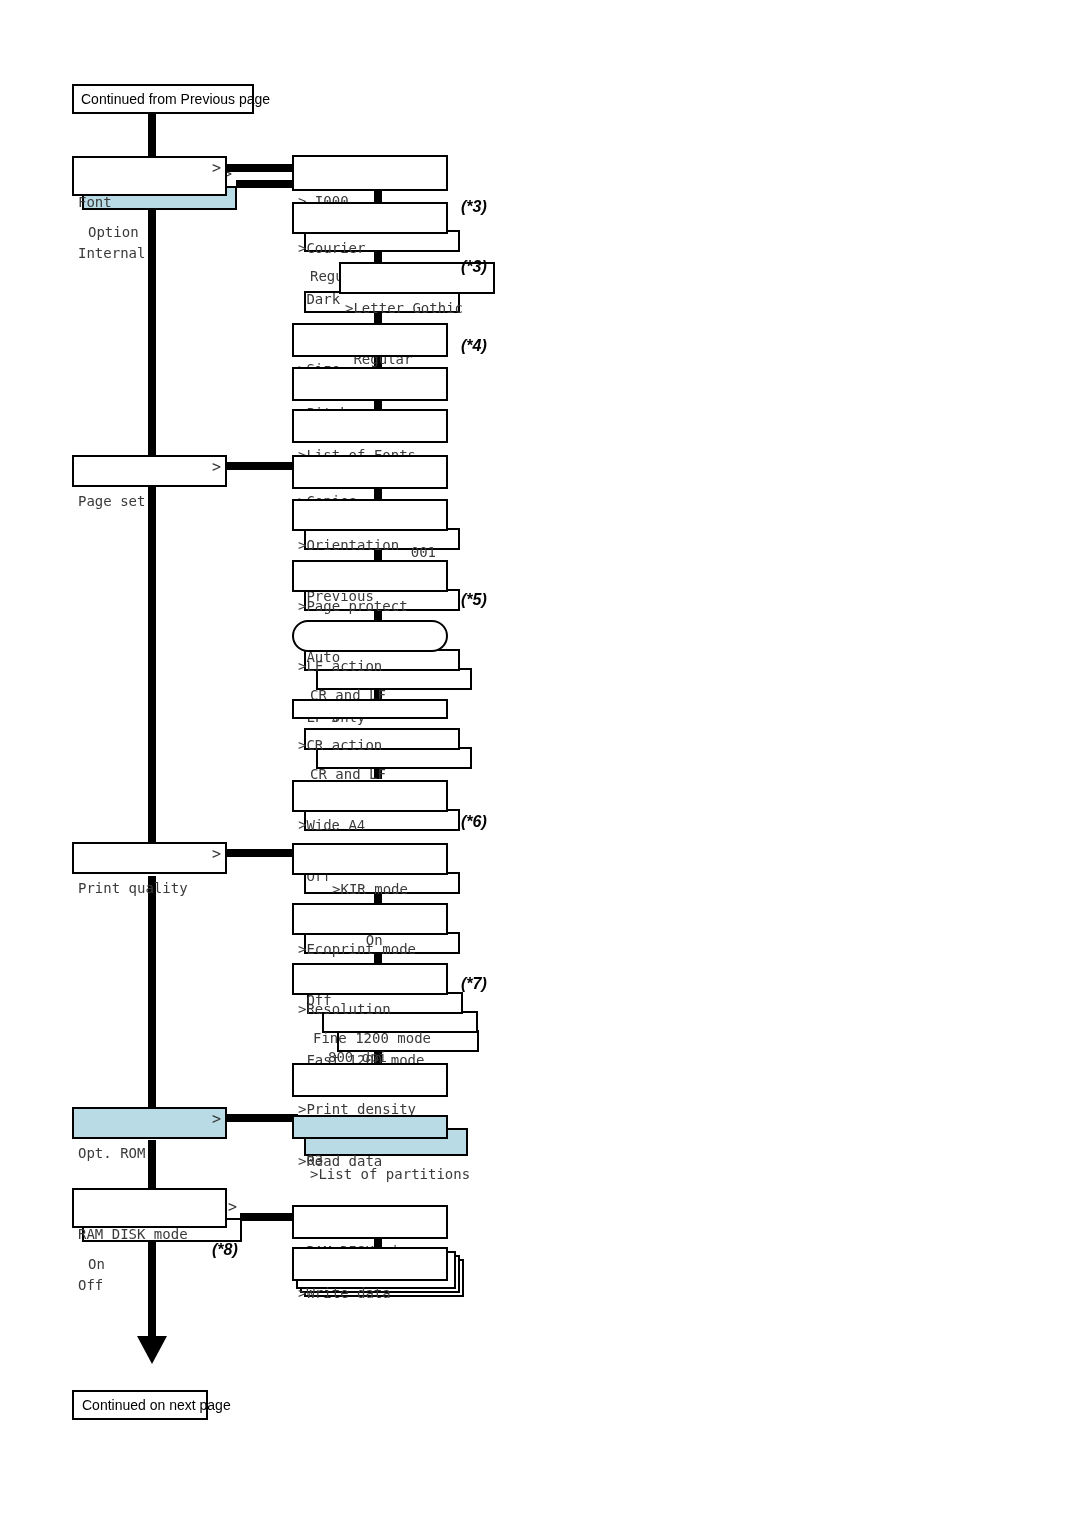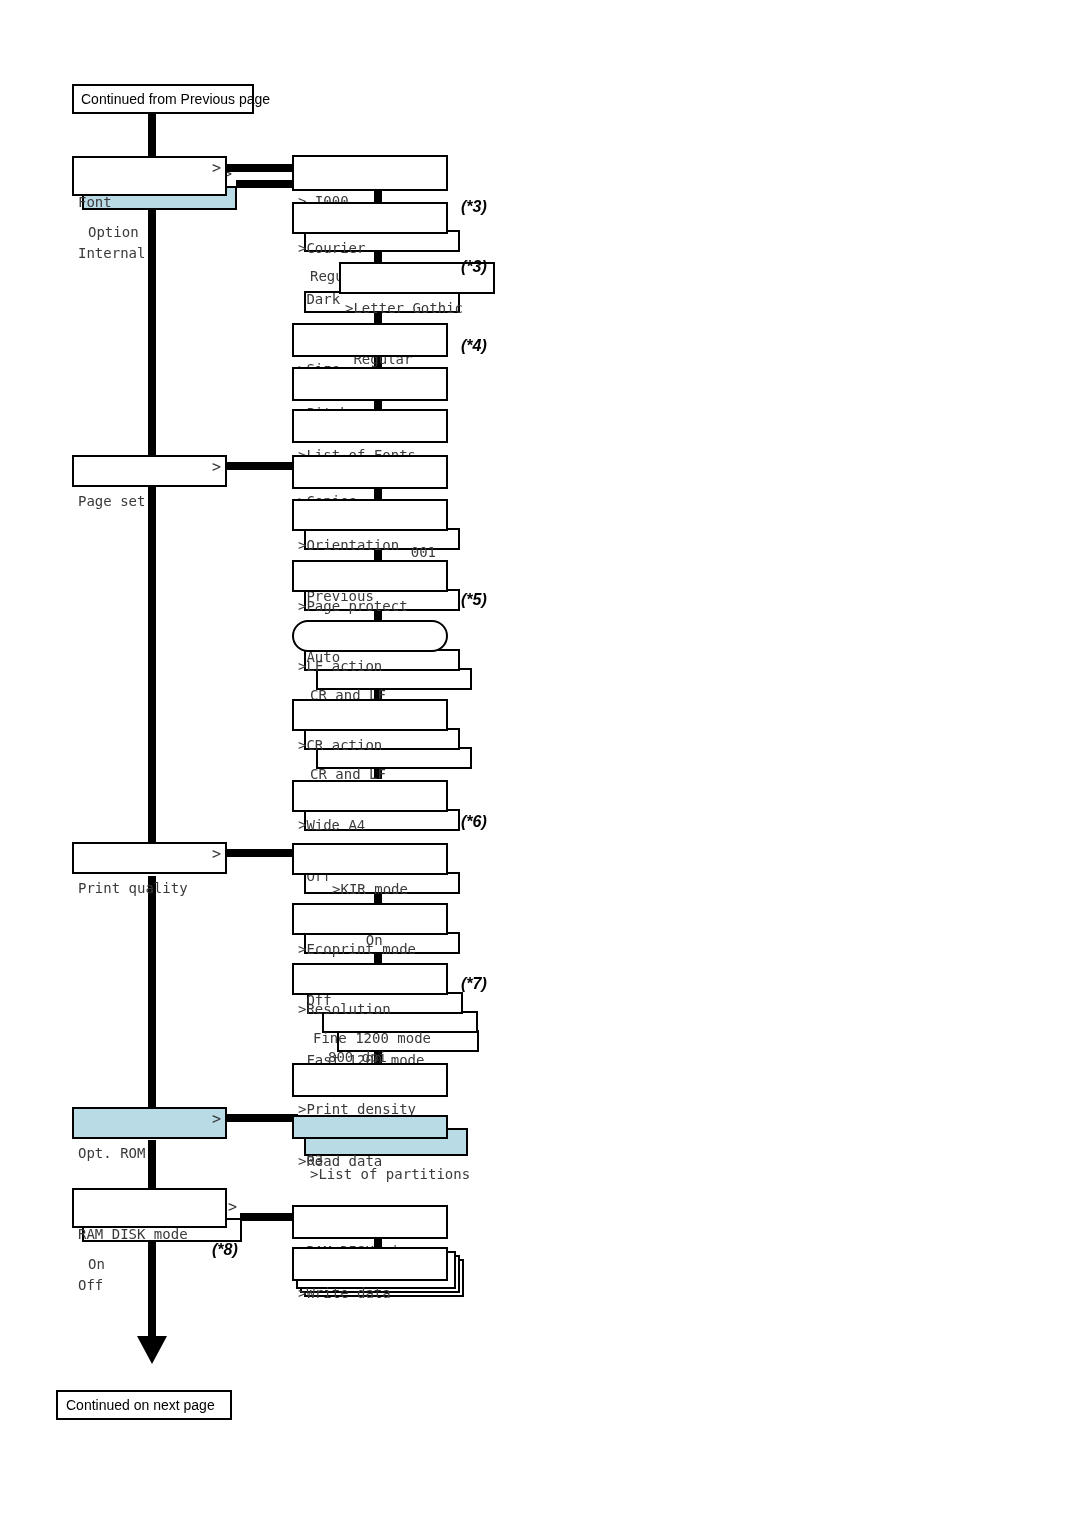--- a/index.html
+++ b/index.html
@@ -62,21 +62,21 @@
   <div class="vline" style="left:148px;top:485px;height:368px;"></div>
   <div class="vline" style="left:148px;top:876px;height:232px;"></div>
   <div class="vline" style="left:148px;top:1140px;height:50px;"></div>
   <div class="vline" style="left:148px;top:1240px;height:96px;"></div>
   <div class="arrowhead" style="left:137px;top:1336px;"></div>
 
   <div class="plain" style="left:72px;top:84px;width:182px;">
     <span>Continued from Previous page</span>
   </div>
 
-  <div class="plain" style="left:56px;top:1390px;width:176px;padding-left:8px;">
+  <div class="plain" style="left:72px;top:1390px;width:136px;padding-left:8px;">
     <span>Continued on next page</span>
   </div>
 
   <div class="lcd hl" style="left:82px;top:186px;width:155px;height:24px;z-index:4;">
     <span class="l1">Option</span>
     <span class="chev" style="top:-22px;right:3px;">&gt;</span>
   </div>
 
   <div class="lcd" style="left:72px;top:156px;width:155px;height:40px;z-index:5;">
     <span class="l1">Font</span>
@@ -165,21 +165,21 @@
     <span class="l2"> LF only</span>
   </div>
   <div class="lcd" style="left:304px;top:649px;width:156px;height:22px;z-index:4;">
     <span class="l1">CR and LF</span>
   </div>
   <div class="lcd" style="left:316px;top:668px;width:156px;height:22px;z-index:3;">
     <span class="l1">Ignore LF</span>
   </div>
   <div class="vline" style="left:374px;top:688px;height:12px;"></div>
 
-  <div class="lcd" style="left:292px;top:699px;width:156px;height:32px;">
+  <div class="lcd" style="left:292px;top:699px;width:156px;height:20px;">
     <span class="l1">&gt;CR action</span>
     <span class="l2"> CR only</span>
   </div>
   <div class="lcd" style="left:304px;top:728px;width:156px;height:22px;z-index:4;">
     <span class="l1">CR and LF</span>
   </div>
   <div class="lcd" style="left:316px;top:747px;width:156px;height:22px;z-index:3;">
     <span class="l1">Ignore CR</span>
   </div>
   <div class="vline" style="left:374px;top:767px;height:12px;"></div>

